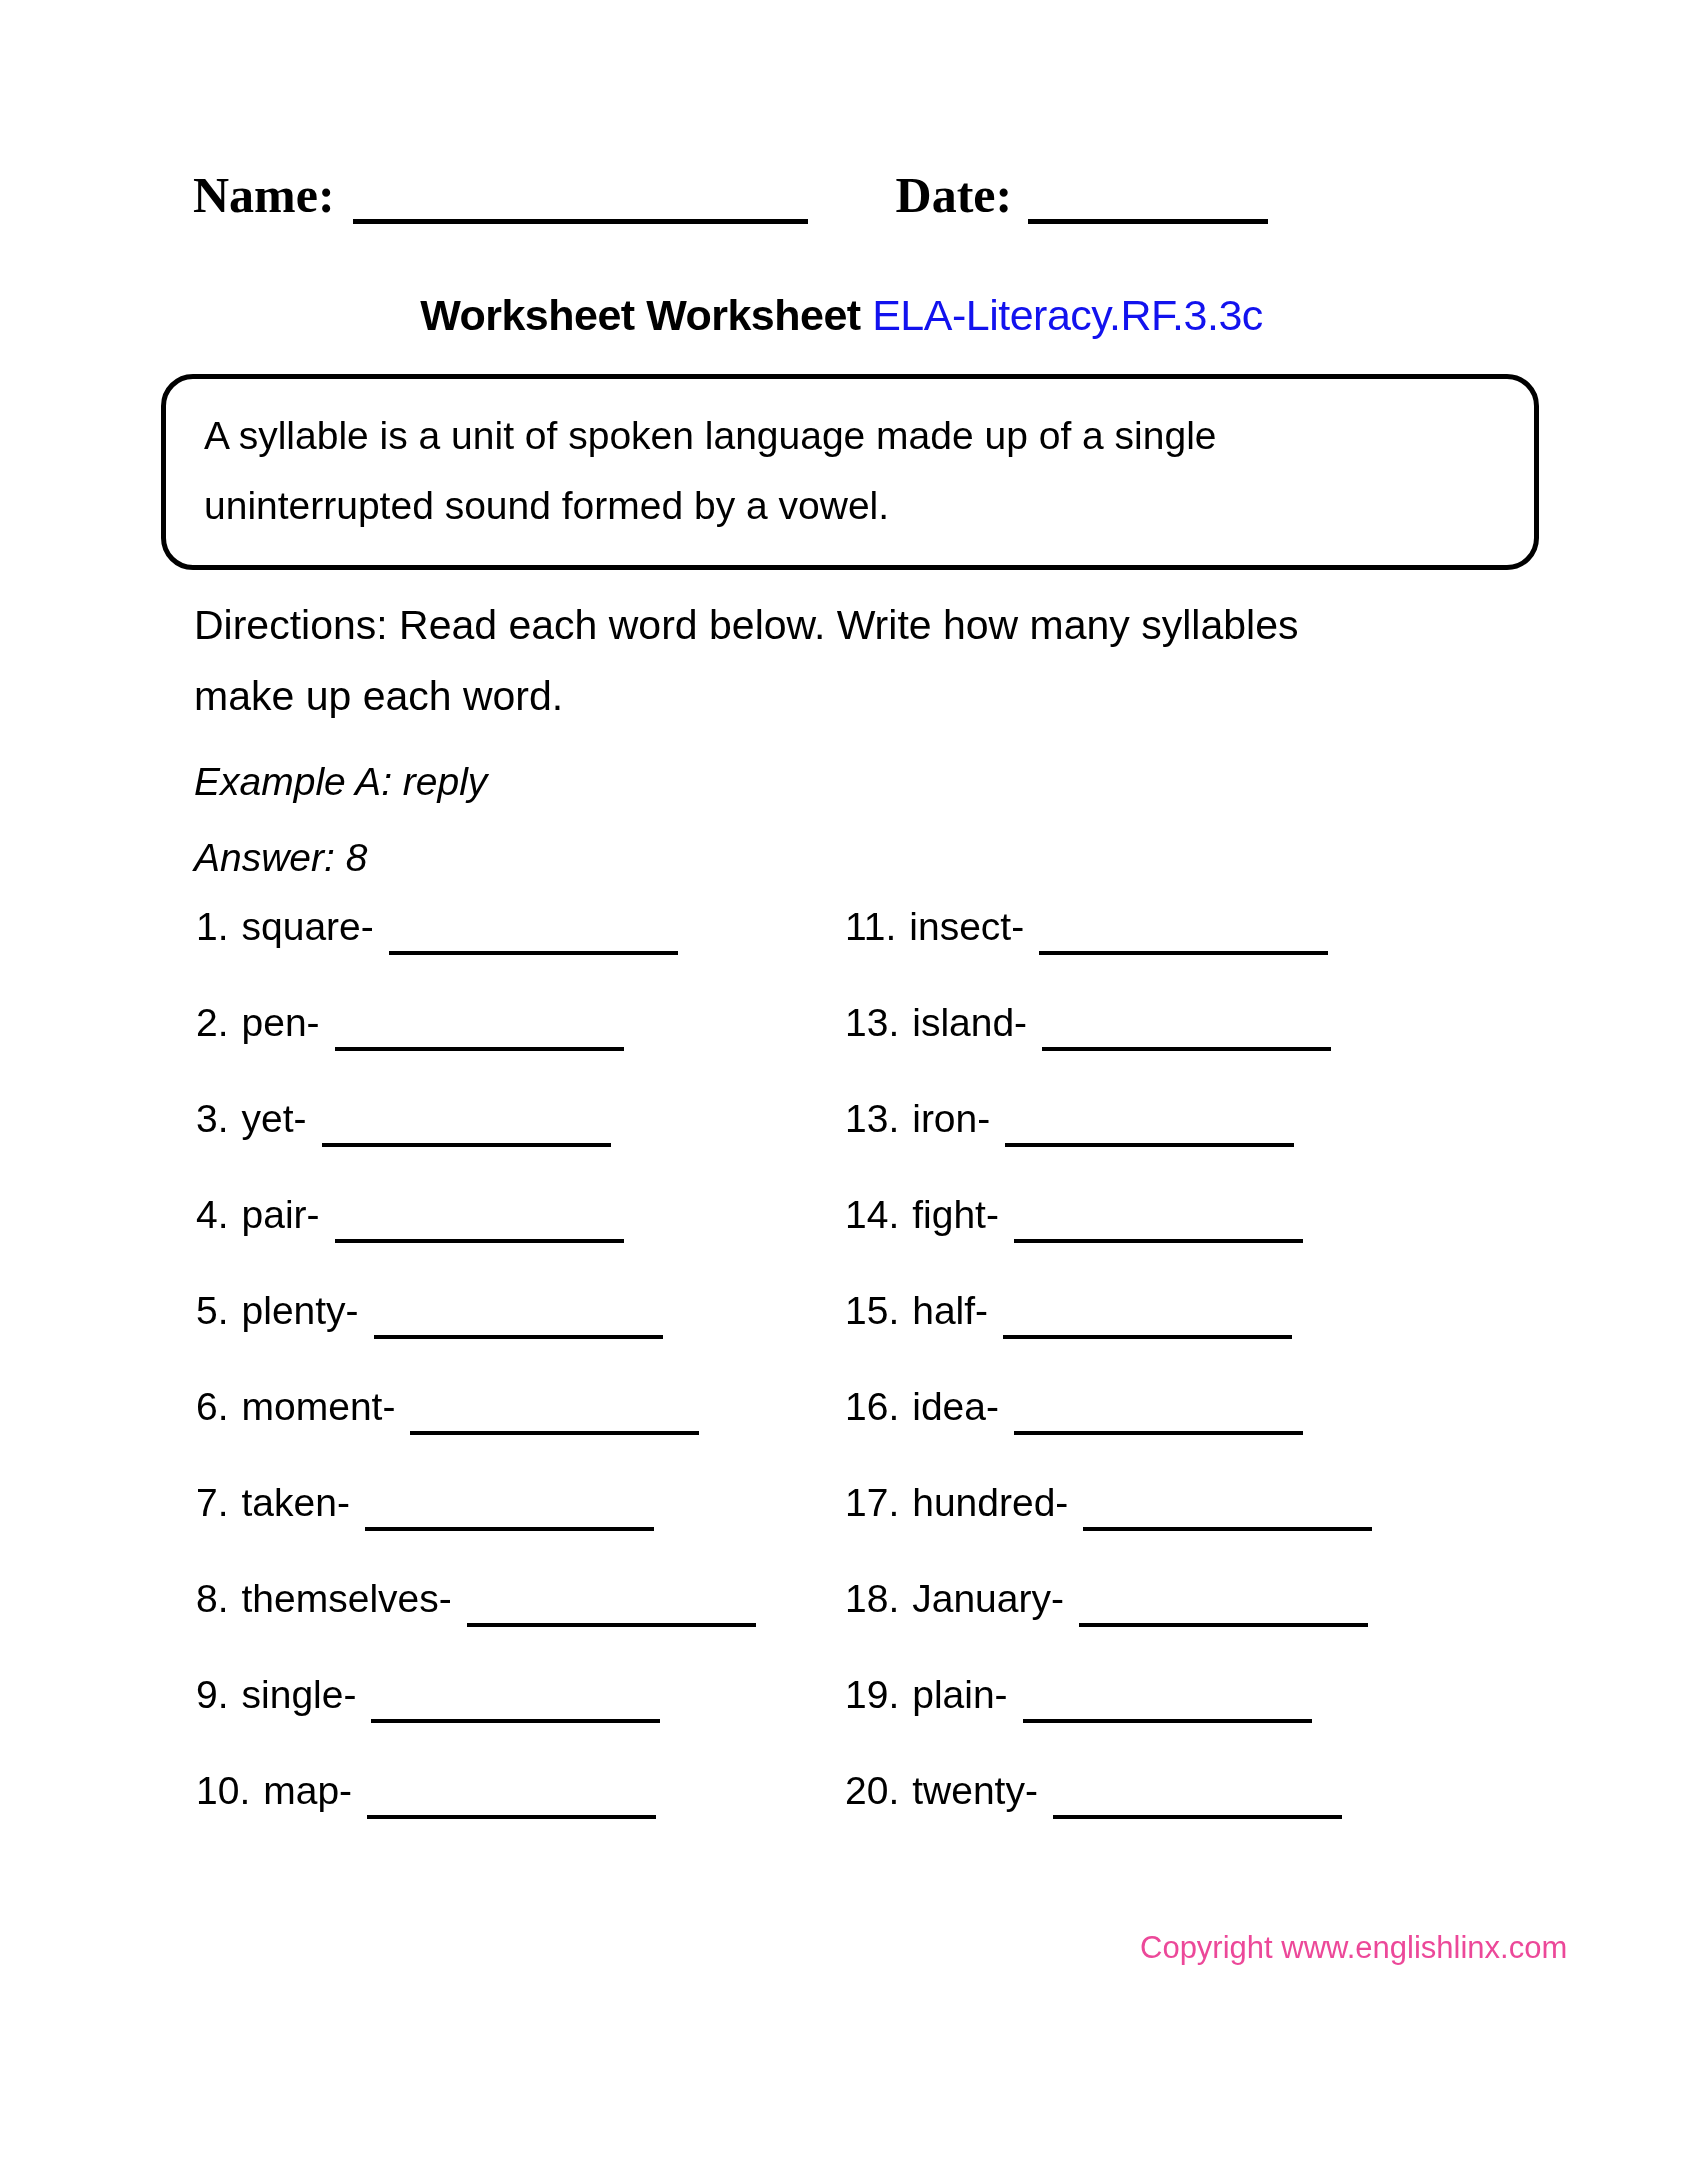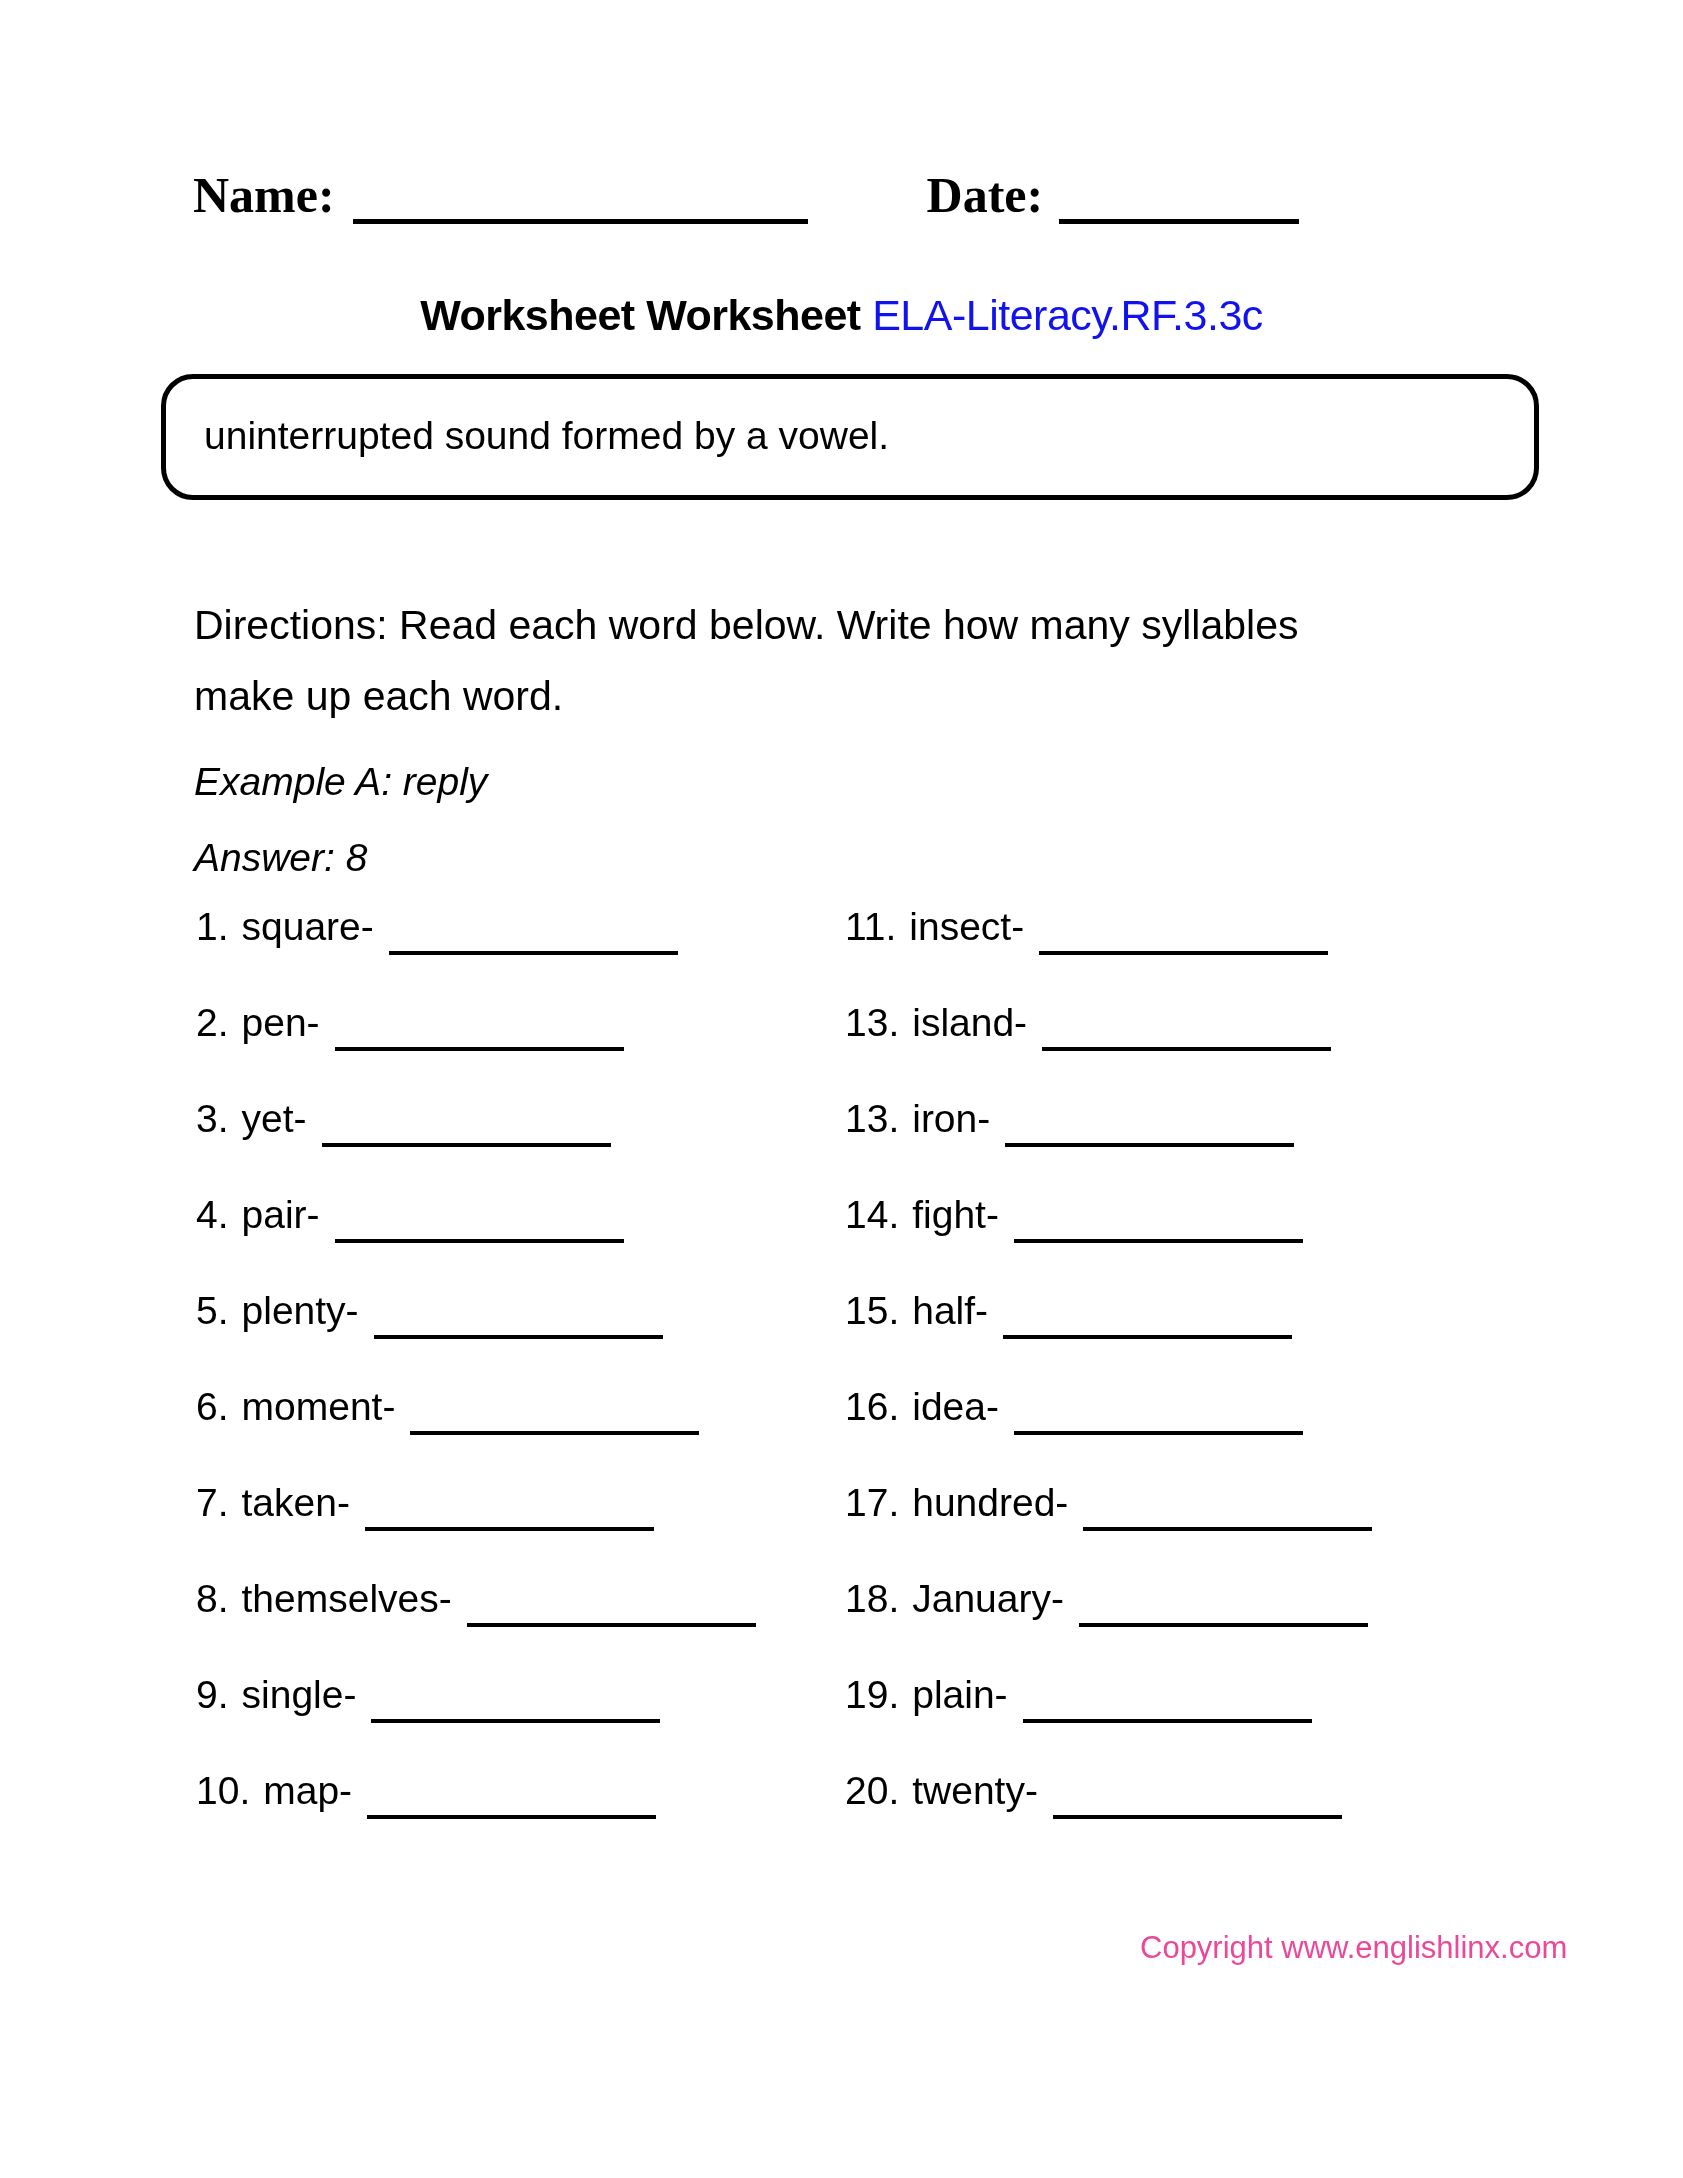--- a/index.html
+++ b/index.html
@@ -27,21 +27,21 @@
     font-weight: 700;
     font-size: 50px;
     white-space: nowrap;
   }
   .write-line {
     display: inline-block;
     border-bottom: 5px solid var(--ink);
     height: 55px;
   }
   .name-blank { width: 455px; margin-left: 18px; }
-  .date-label { margin-left: 119px; }
+  .date-label { margin-left: 88px; }
   .date-blank { width: 240px; margin-left: 16px; }
 
   
   .title {
     position: absolute;
     top: 291px;
     left: 0;
     width: 100%;
     text-align: center;
     font-size: 43px;
@@ -138,20 +138,21 @@
     <span class="write-line date-blank"></span>
   </div>
 
   <div class="title">
     <span>Worksheet Worksheet</span>
     <span> </span>
     <a class="title-link">ELA-Literacy.RF.3.3c</a>
   </div>
 
   <div class="def-box">
+    <span class="line">A syllable is a unit of spoken language made up of a single</span>
     <span class="line">uninterrupted sound formed by a vowel.</span>
   </div>
 
   <div class="directions">
     <span class="line">Directions: Read each word below. Write how many syllables</span>
     <span class="line">make up each word.</span>
   </div>
 
   <div class="example">
     <span class="line">Example A: reply</span>

